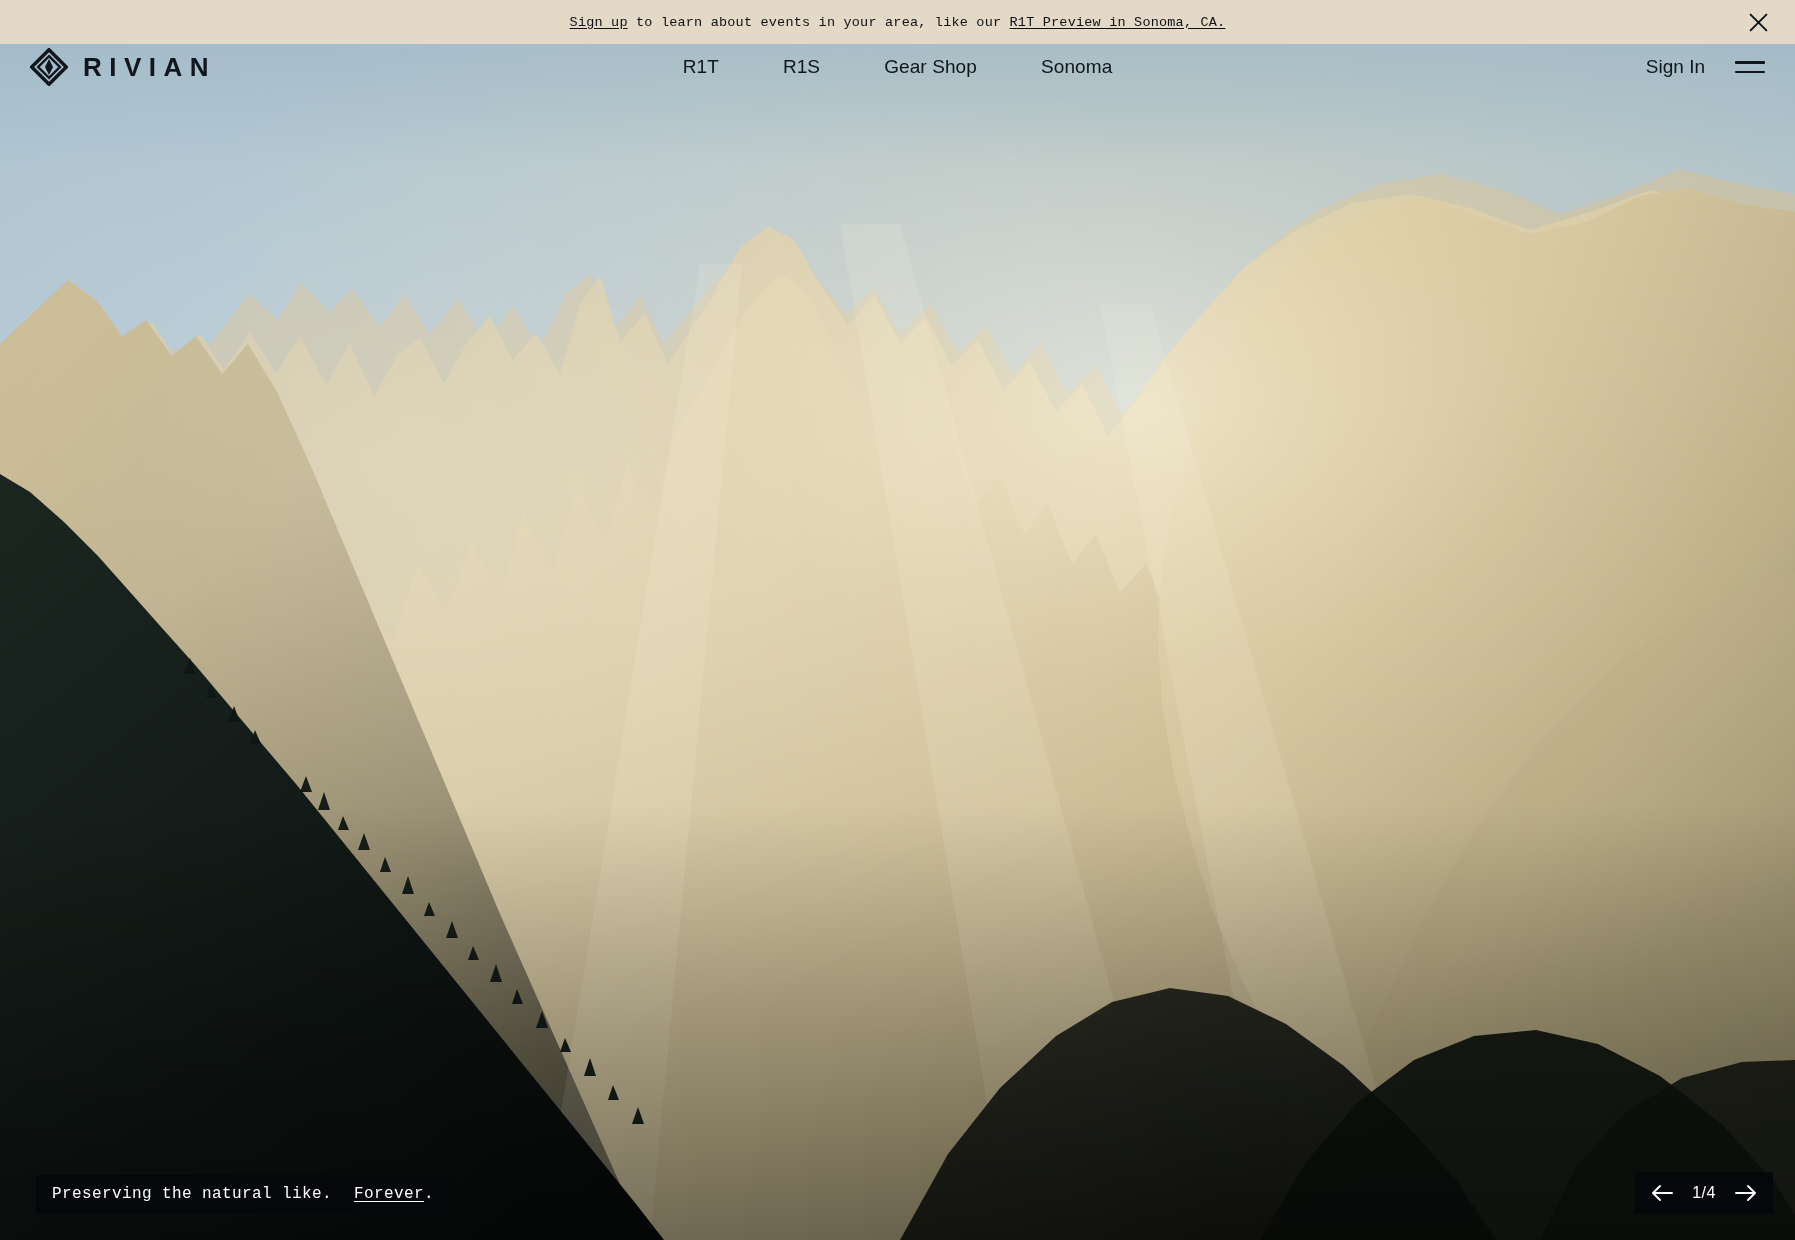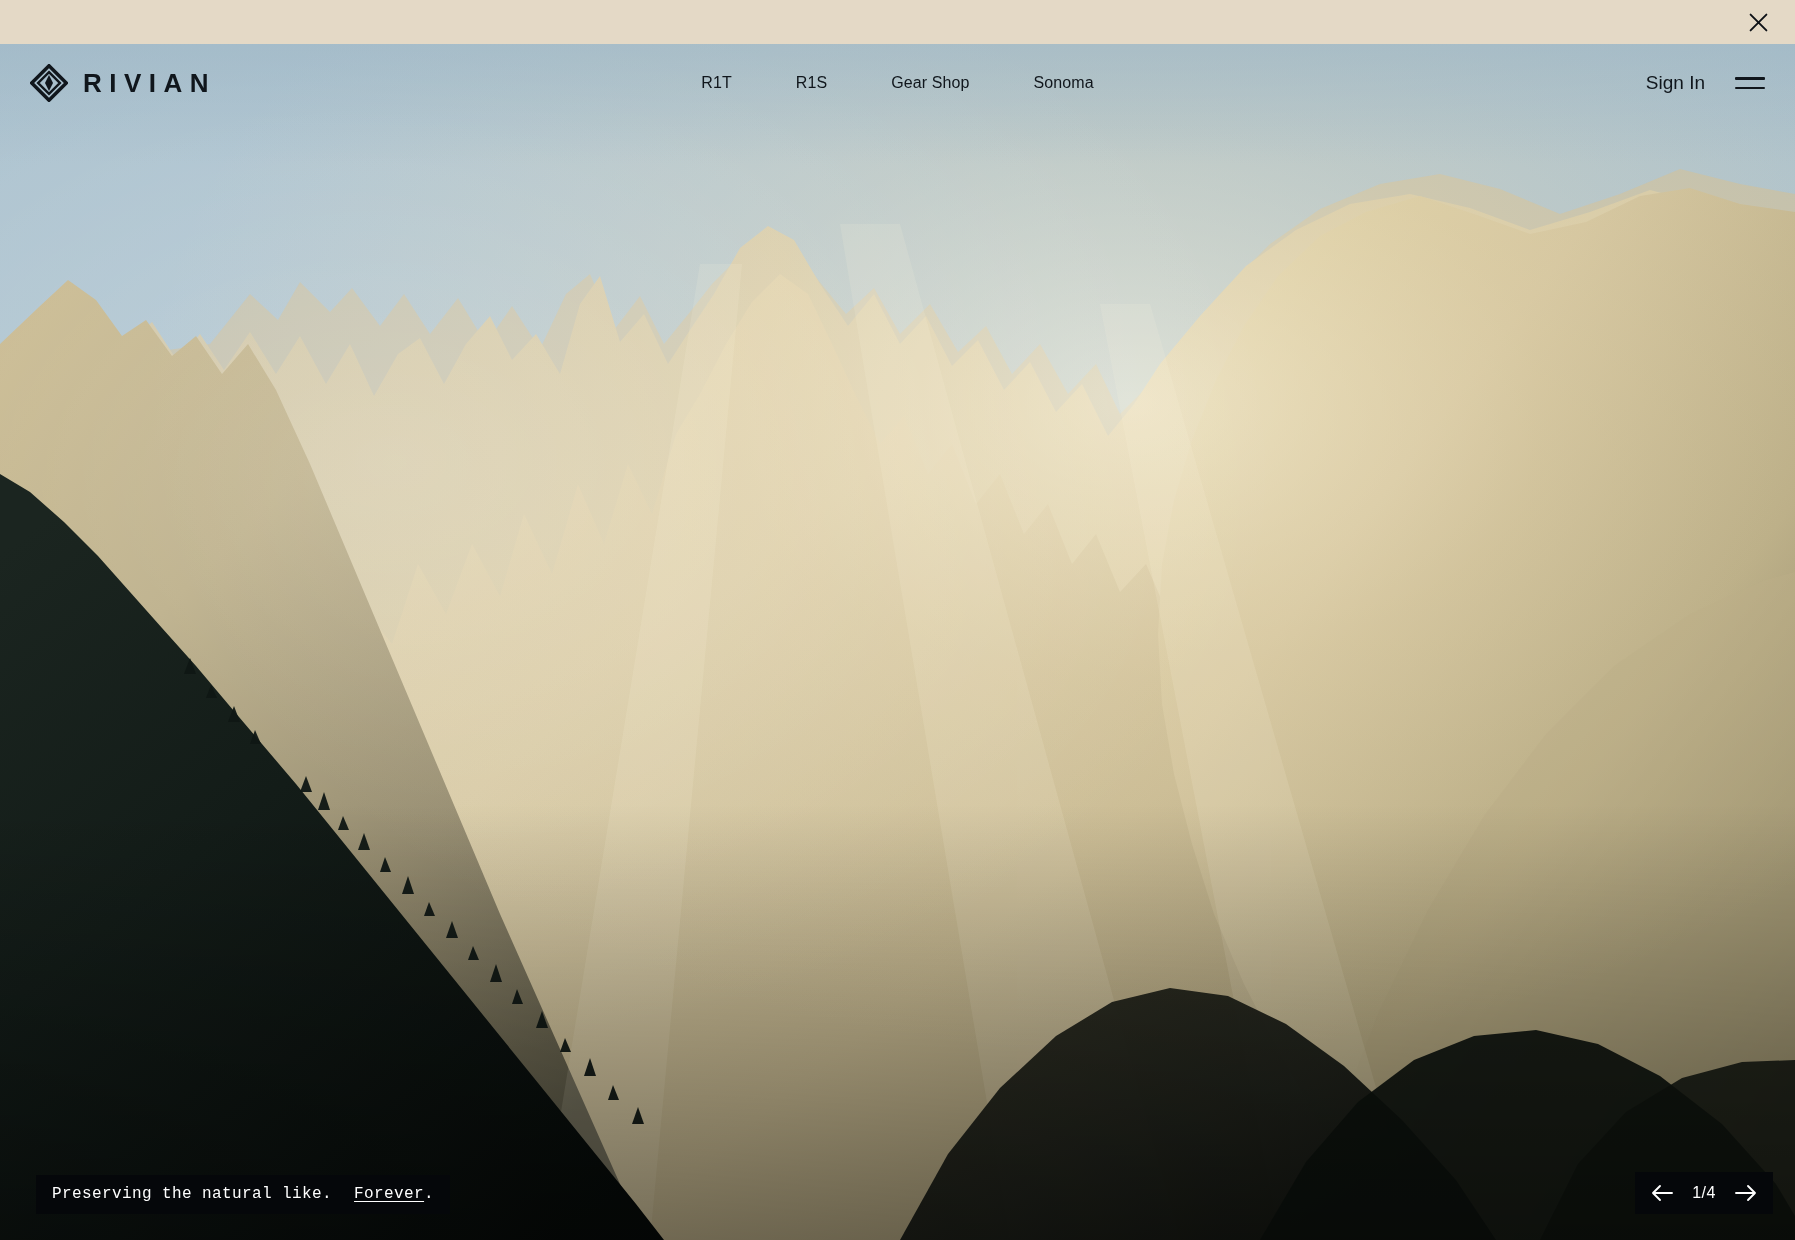--- a/index.html
+++ b/index.html
@@ -53,21 +53,21 @@
     position:absolute; top:44px; left:0;
     width:1795px; height:1196px;
     overflow:hidden;
     background:#a5bdcb;
   }
   .hero-photo { position:absolute; inset:0; }
   .hero-photo svg { display:block; width:100%; height:100%; }
 
   
   .site-header {
-    position:absolute; top:44px; left:0;
+    position:absolute; top:28px; left:0;
     width:1795px; height:78px;
     display:flex; align-items:center;
     padding:16px 30px;
     z-index:30;
   }
   .logo-group {
     display:flex; align-items:center;
     gap:13px;
     cursor:pointer;
     flex:0 0 auto;
@@ -84,21 +84,21 @@
 
   .main-nav {
     position:absolute;
     left:50%;
     transform:translateX(-50%);
     display:flex;
     align-items:center;
     gap:0;
   }
   .nav-link {
-    font-size:16px;
+    font-size:19px;
     color:#10161c;
     text-decoration:none;
     padding:8px 32px;
     cursor:pointer;
     white-space:nowrap;
     letter-spacing:0.1px;
   }
 
   .header-right {
     margin-left:auto;
@@ -178,20 +178,23 @@
     text-align:center;
     user-select:none;
   }
 </style>
 </head>
 <body>
 
 <div id="page">
 
   <div class="promo-banner">
+    <div class="promo-text">
+      <a href="#">Sign up</a><span> to learn about events in your area, like our </span><a href="#">R1T Preview in Sonoma, CA.</a>
+    </div>
     <button class="promo-close">
       <span>
         <svg width="19" height="19" viewBox="0 0 19 19" aria-hidden="true">
           <path d="M1.6 1.6 L17.4 17.4 M17.4 1.6 L1.6 17.4" stroke="#0d1116" stroke-width="1.9" stroke-linecap="round" fill="none"></path>
         </svg>
       </span>
     </button>
   </div>
 
   <div class="hero">

